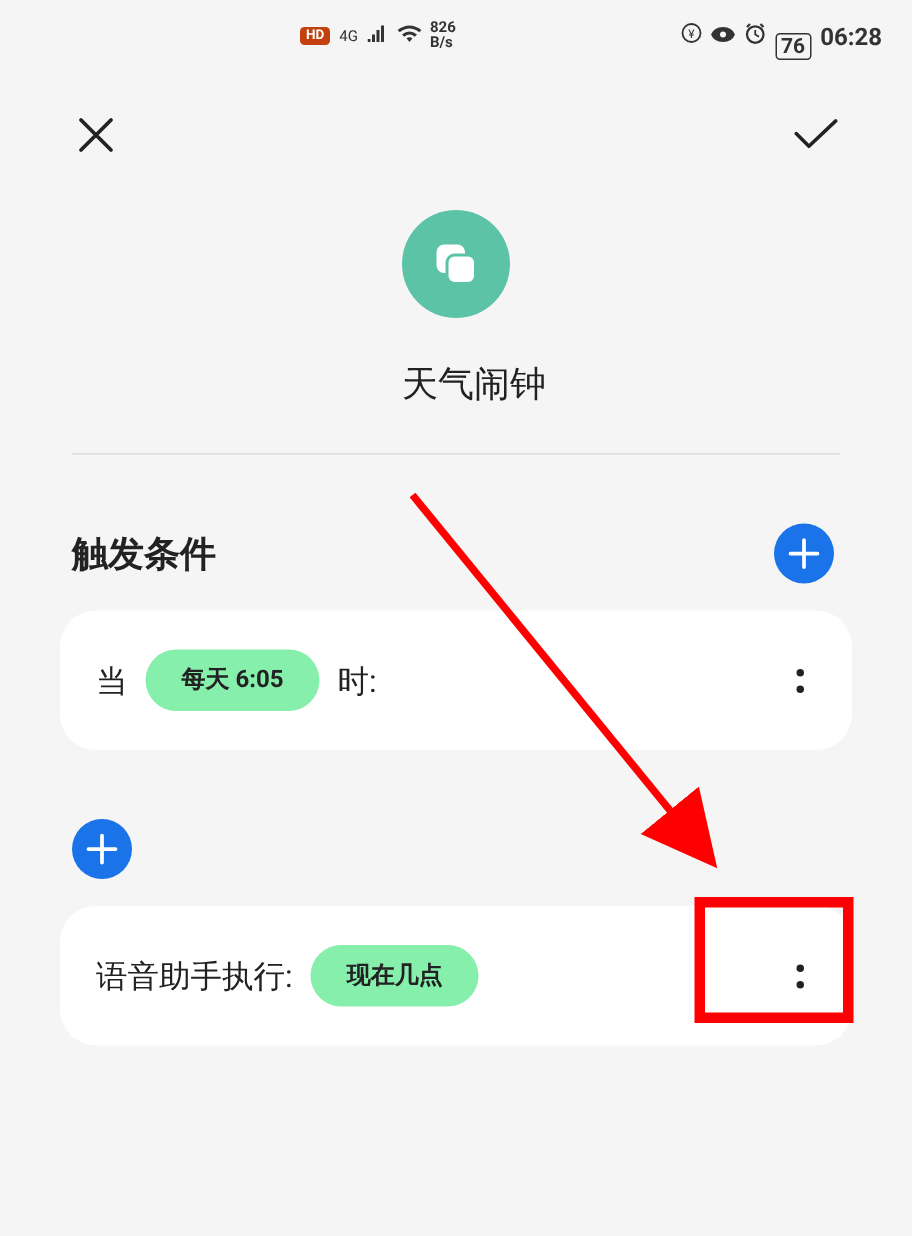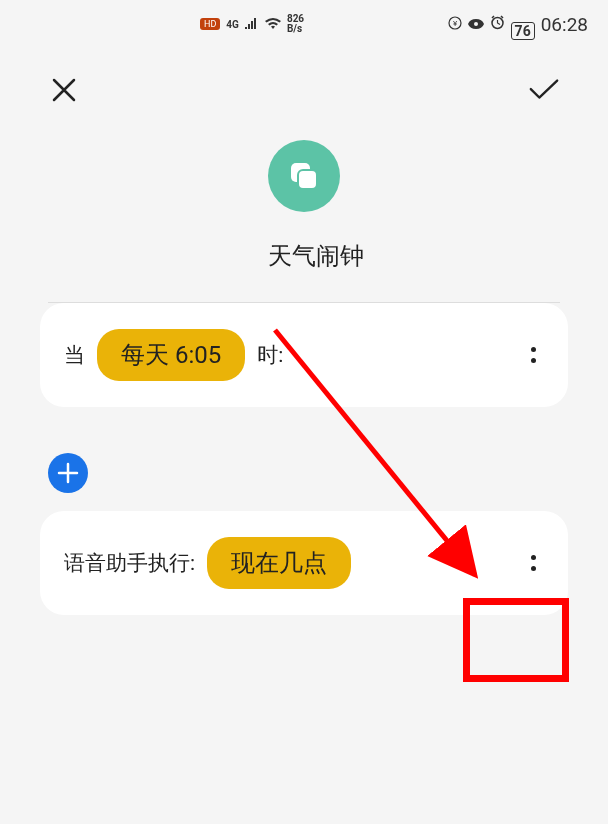--- a/index.html
+++ b/index.html
@@ -31,46 +31,46 @@
     }
     .status-right {
       display: flex;
       align-items: center;
       gap: 6px;
     }
     .hd-badge {
       background: #c2410c;
       color: #fff;
       font-size: 9px;
-      font-weight: normal;
+      font-weight: bold;
       padding: 1px 4px;
       border-radius: 3px;
     }
     .signal-4g {
       font-size: 10px;
-      font-weight: bold;
+      font-weight: normal;
     }
     .speed-text {
       font-size: 10px;
       line-height: 1;
       text-align: left;
       font-weight: bold;
     }
     .battery-box {
       border: 1.5px solid #333;
       border-radius: 3px;
       padding: 0px 3px;
       font-size: 14px;
       font-weight: bold;
       position: relative;
       margin-top: 14px;
     }
     .clock-text {
-      font-size: 19px;
-      font-weight: 400;
+      font-size: 16px;
+      font-weight: 700;
     }
     .header-actions {
       display: flex;
       justify-content: space-between;
       align-items: center;
       padding: 30px 48px 20px 48px;
     }
     .close-btn, .check-btn {
       width: 32px;
       height: 32px;
@@ -136,25 +136,26 @@
       padding: 26px 24px;
       display: flex;
       align-items: center;
       gap: 12px;
     }
     .card-text {
       font-size: 21px;
       color: #222;
     }
     .pill {
-      background: #eab308;
+      background: #86efac;
       border-radius: 22px;
       padding: 10px 24px;
-      font-size: 24px;
+      font-size: 16px;
       color: #222;
+      font-weight: bold;
     }
     .dots-btn {
       margin-left: auto;
       display: flex;
       flex-direction: column;
       gap: 6px;
       align-items: center;
       cursor: pointer;
       padding: 8px;
     }
@@ -246,20 +247,28 @@
       <rect x="5" y="5" width="19" height="19" rx="5" fill="#fff"></rect>
       <rect x="12" y="12" width="19" height="19" rx="5" fill="#fff" stroke="#5cc3a6" stroke-width="2"></rect>
     </svg>
   </div>
   <div class="app-title">天气闹钟</div>
 </div>
 
 <div class="divider-line"></div>
 
 <div class="section">
+  <div class="section-header">
+    <div class="section-title">触发条件</div>
+    <div class="plus-btn">
+      <svg width="22" height="22" viewBox="0 0 22 22">
+        <path d="M11 2 L11 20 M2 11 L20 11" stroke="#fff" stroke-width="2.5" stroke-linecap="round"></path>
+      </svg>
+    </div>
+  </div>
   <div class="card">
     <span class="card-text">当</span>
     <span class="pill">每天 6:05</span>
     <span class="card-text">时:</span>
     <div class="dots-btn">
       <div class="dot"></div>
       <div class="dot"></div>
     </div>
   </div>
 </div>

